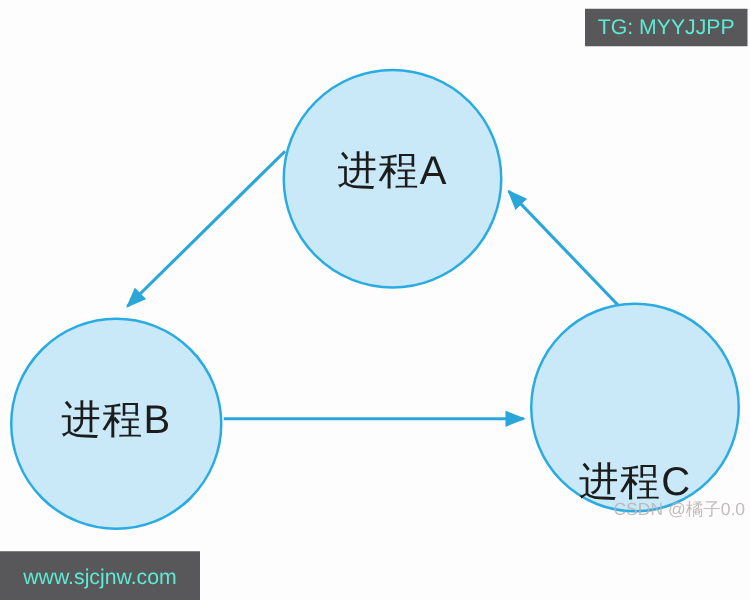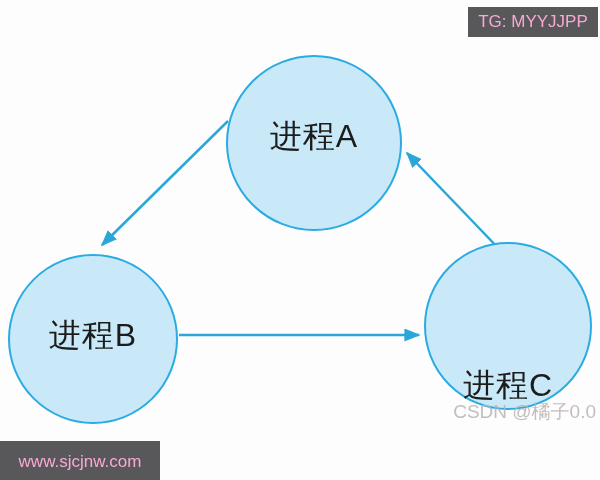--- a/index.html
+++ b/index.html
@@ -40,34 +40,34 @@
     font-size: 32px;
     color: #1c1c1c;
     letter-spacing: 1px;
     white-space: nowrap;
   }
   .node-a .node-label { transform: translateY(-6px); }
   .node-b .node-label { transform: translateY(-3px); }
   .badge {
     position: absolute;
     background: #58585a;
-    color: #f9a8d4;
+    color: #5eead4;
     font-size: 17px;
     display: flex;
     align-items: center;
     justify-content: center;
     white-space: nowrap;
   }
   .badge-tg  { left: 468px; top: 7px;  width: 130px; height: 30px; }
   .badge-url { left: 0px; top: 441px; width: 160px; height: 41px; }
   .watermark {
     position: absolute;
     right: 4px;
     top: 399px;
-    font-size: 19px;
+    font-size: 14px;
     color: rgba(186, 178, 177, 0.85);
     white-space: nowrap;
   }
 </style>
 </head>
 <body>
 
 <div class="canvas">
 
   <svg class="arrows" viewBox="0 0 600 480">

